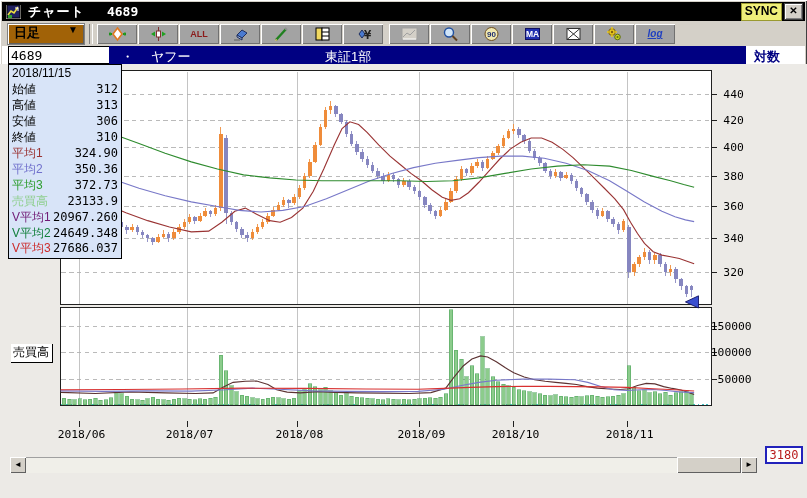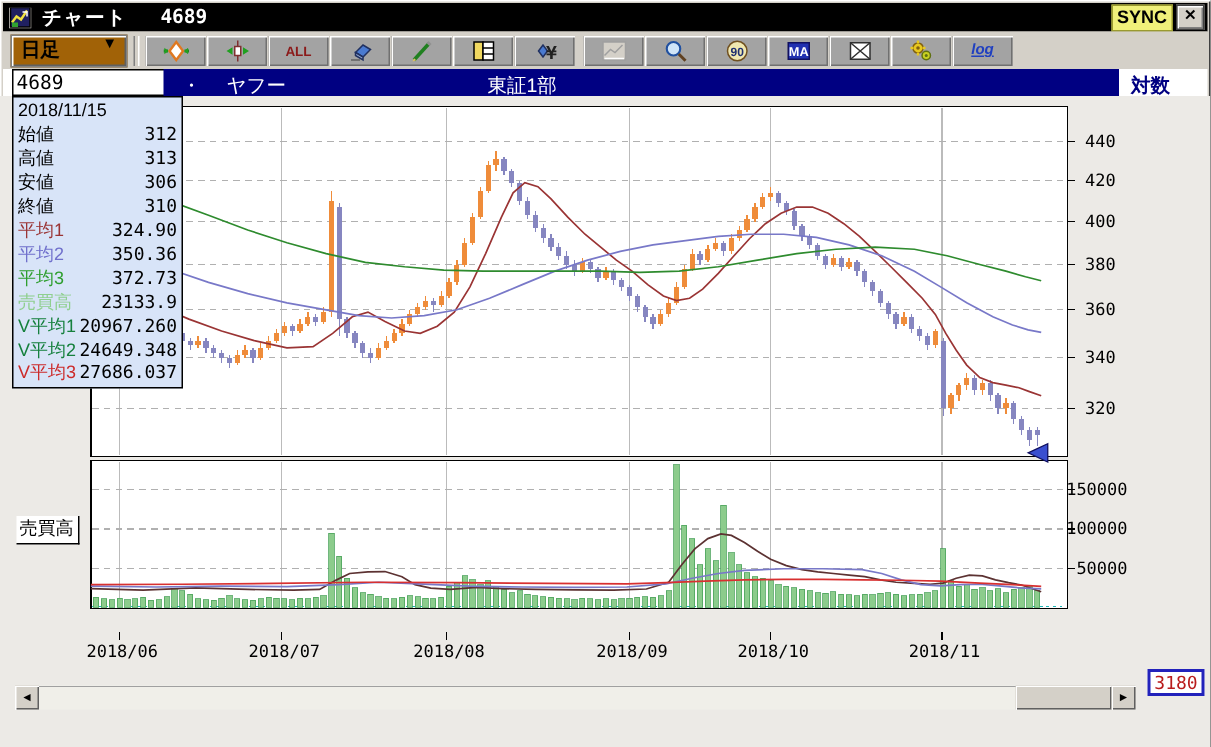--- a/index.html
+++ b/index.html
@@ -649,21 +649,21 @@
         </div>
       <div class="tt-row">
           <span class="tt-l" style="color: rgb(46, 158, 46);">平均3</span>
           <span class="tt-v">372.73</span>
         </div>
       <div class="tt-row">
           <span class="tt-l" style="color: rgb(143, 207, 143);">売買高</span>
           <span class="tt-v">23133.9</span>
         </div>
       <div class="tt-row">
-          <span class="tt-l" style="color: #15803d;">V平均1</span>
+          <span class="tt-l" style="color: #701a75;">V平均1</span>
           <span class="tt-v">20967.260</span>
         </div>
       <div class="tt-row">
           <span class="tt-l" style="color: #15803d;">V平均2</span>
           <span class="tt-v">24649.348</span>
         </div>
       <div class="tt-row">
           <span class="tt-l" style="color: rgb(204, 43, 43);">V平均3</span>
           <span class="tt-v">27686.037</span>
         </div>

